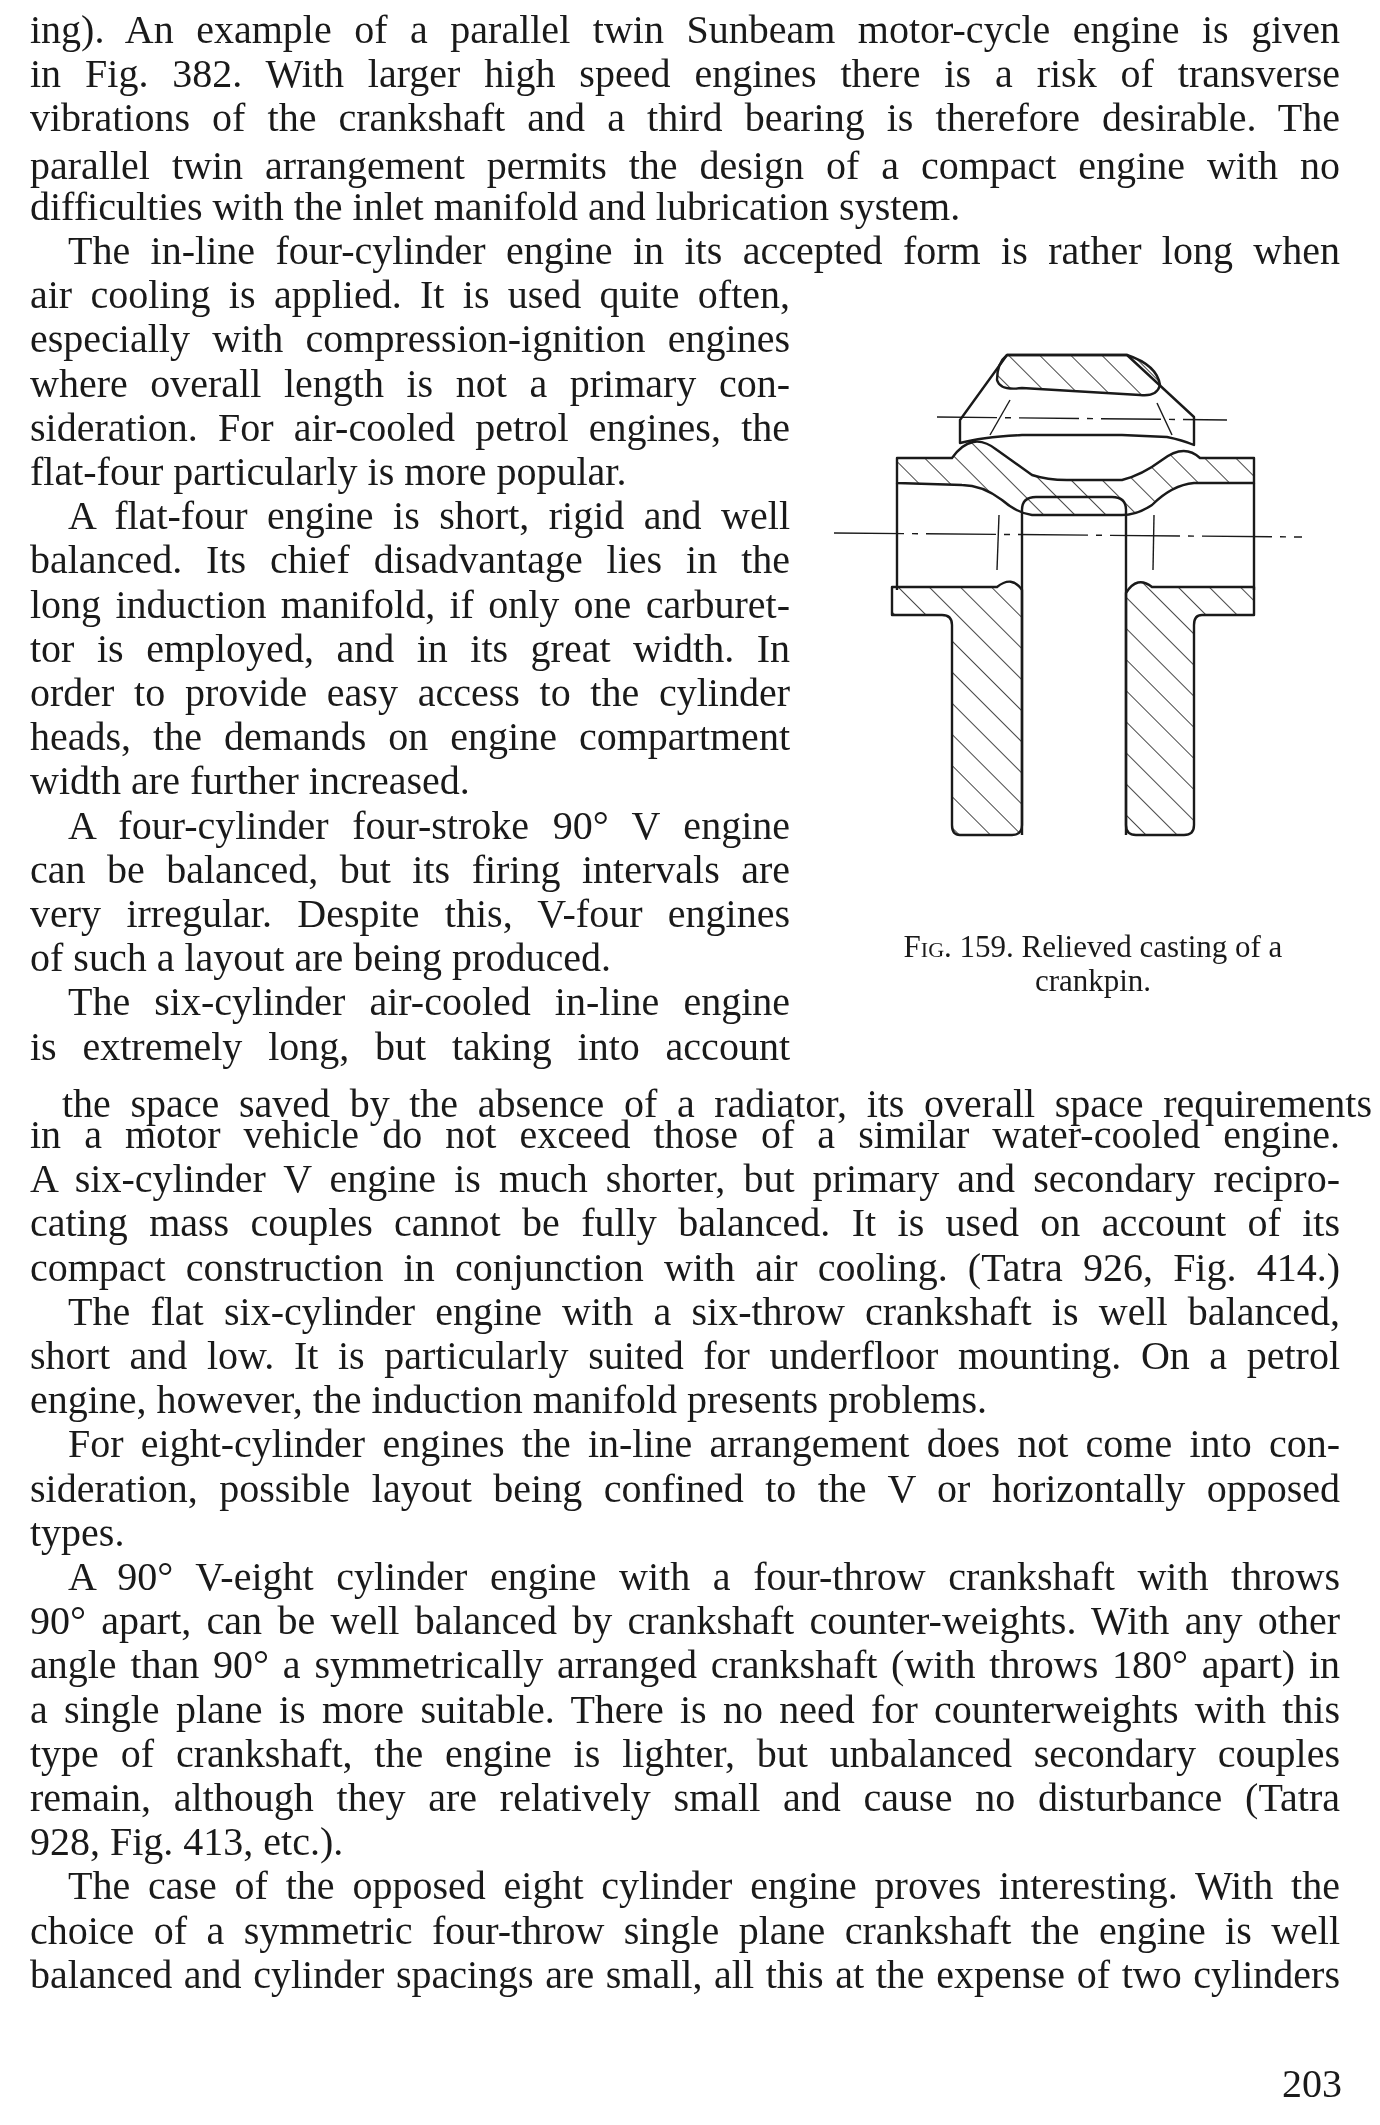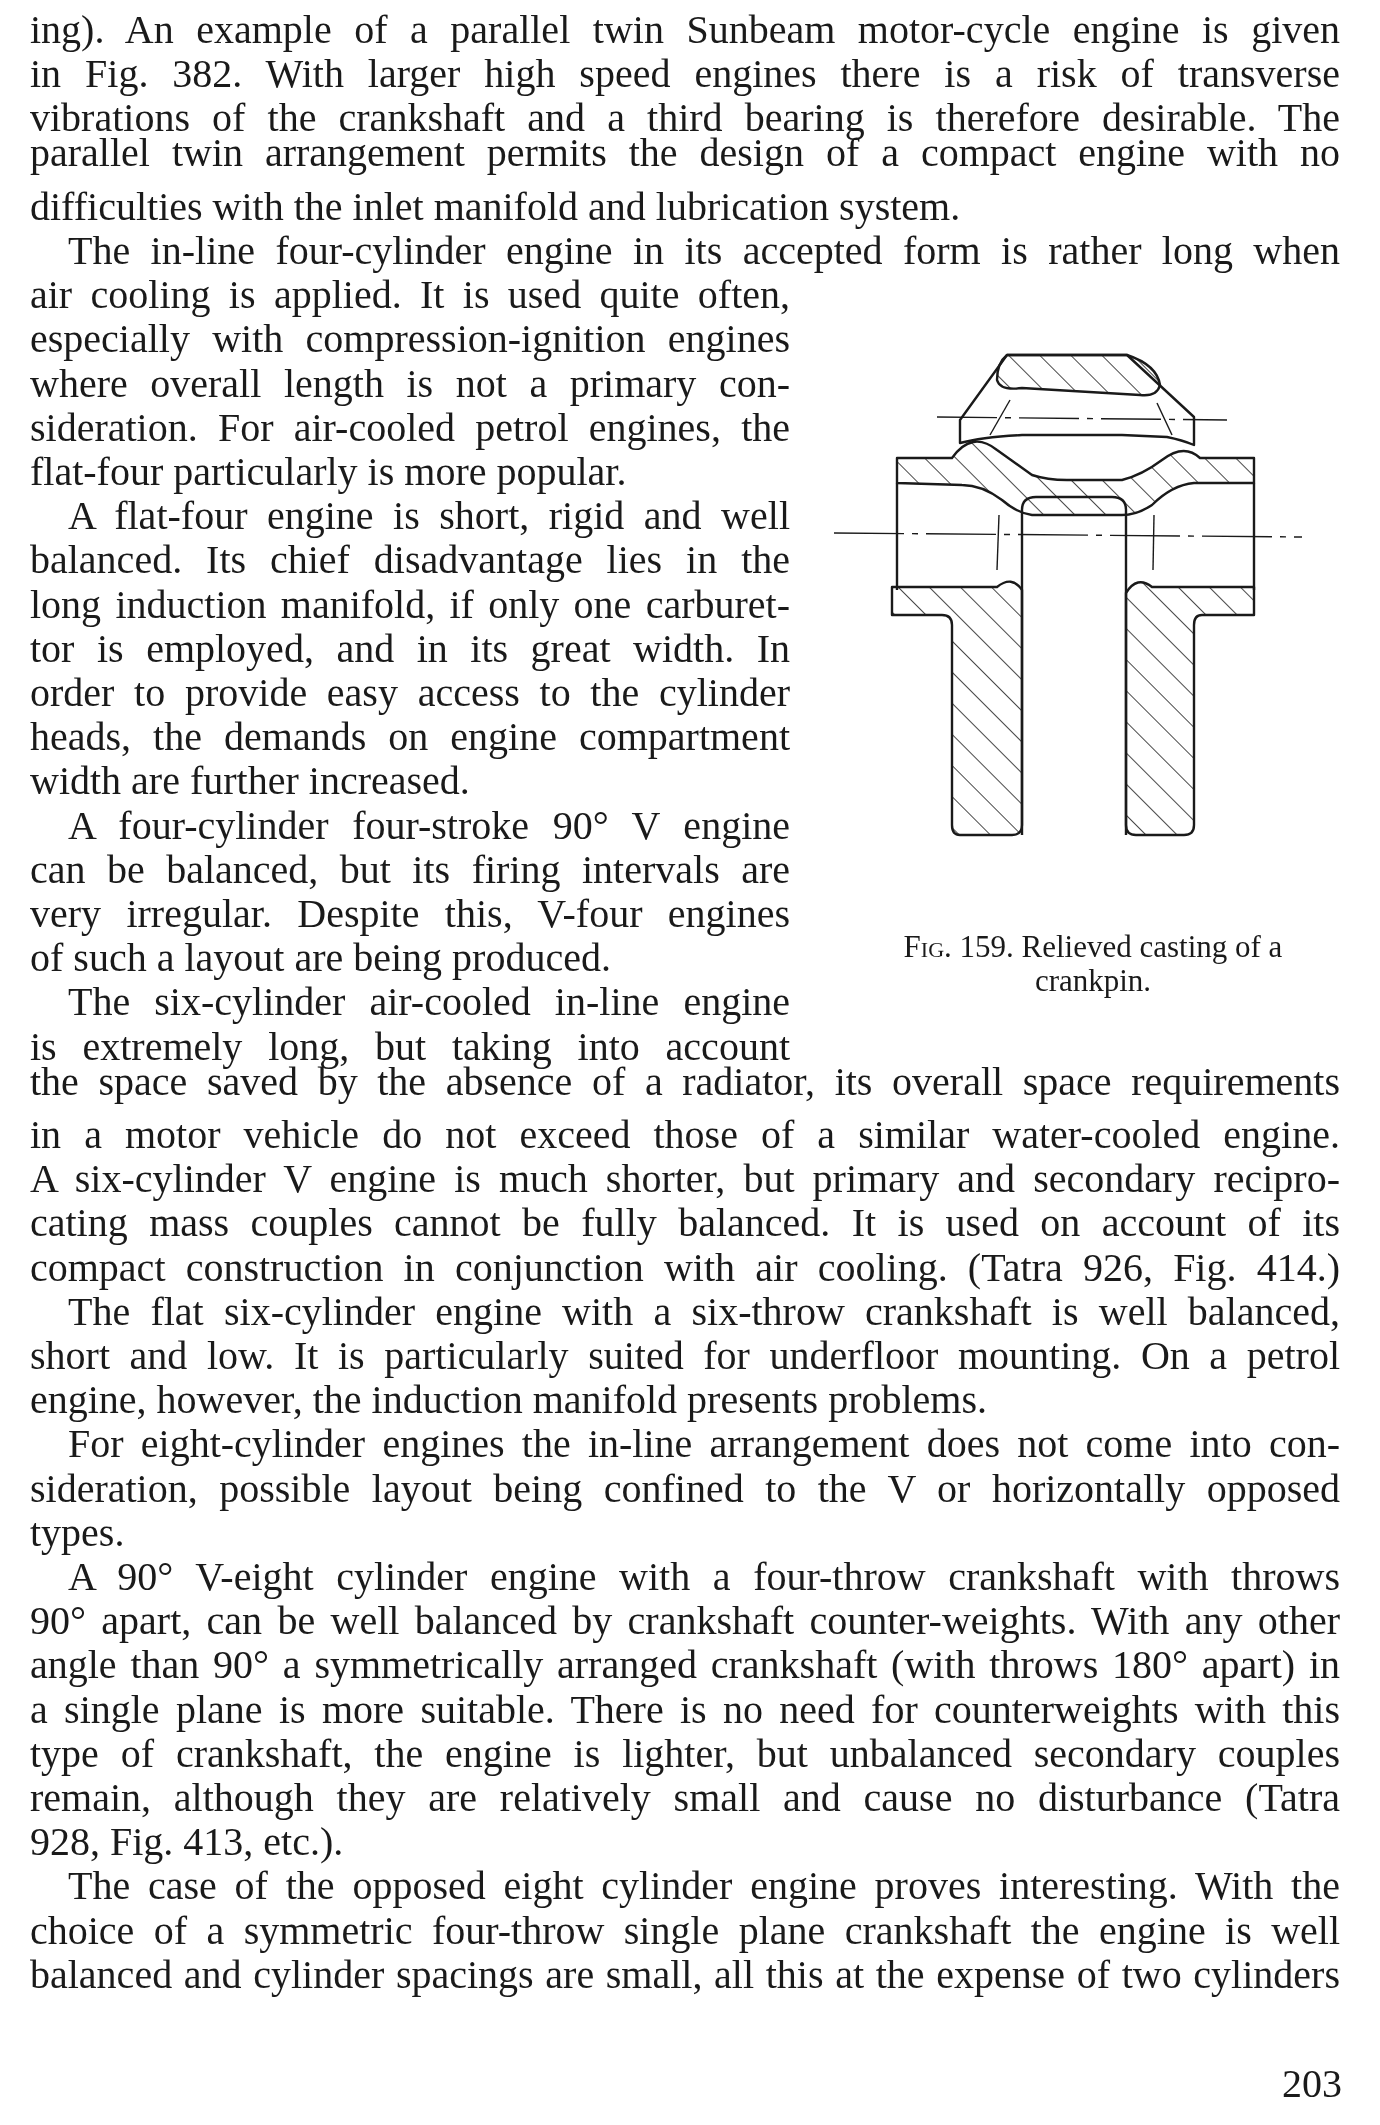--- a/index.html
+++ b/index.html
@@ -35,42 +35,42 @@
     font-size: 40px; line-height: 40px;
   }
 </style>
 </head>
 <body>
 
 <div id="text-block">
     <div class="line" style="top: 8px;">ing). An example of a parallel twin Sunbeam motor-cycle engine is given</div>
     <div class="line" style="top: 52.2px;">in Fig. 382. With larger high speed engines there is a risk of transverse</div>
     <div class="line" style="top: 96.4px;">vibrations of the crankshaft and a third bearing is therefore desirable. The</div>
-    <div class="line" style="top: 131px;">parallel twin arrangement permits the design of a compact engine with no</div>
+    <div class="line" style="top: 144px;">parallel twin arrangement permits the design of a compact engine with no</div>
     <div class="line last" style="top: 184.8px;">difficulties with the inlet manifold and lubrication system.</div>
     <div class="line indent" style="top: 229px;">The in-line four-cylinder engine in its accepted form is rather long when</div>
     <div class="line short" style="top: 273.2px;">air cooling is applied. It is used quite often,</div>
     <div class="line short" style="top: 317.4px;">especially with compression-ignition engines</div>
     <div class="line short" style="top: 361.6px;">where overall length is not a primary con-</div>
     <div class="line short" style="top: 405.8px;">sideration. For air-cooled petrol engines, the</div>
     <div class="line short last" style="top: 450px;">flat-four particularly is more popular.</div>
     <div class="line short indent" style="top: 494.2px;">A flat-four engine is short, rigid and well</div>
     <div class="line short" style="top: 538.4px;">balanced. Its chief disadvantage lies in the</div>
     <div class="line short" style="top: 582.6px;">long induction manifold, if only one carburet-</div>
     <div class="line short" style="top: 626.8px;">tor is employed, and in its great width. In</div>
     <div class="line short" style="top: 671px;">order to provide easy access to the cylinder</div>
     <div class="line short" style="top: 715.2px;">heads, the demands on engine compartment</div>
     <div class="line short last" style="top: 759.4px;">width are further increased.</div>
     <div class="line short indent" style="top: 803.6px;">A four-cylinder four-stroke 90° V engine</div>
     <div class="line short" style="top: 847.8px;">can be balanced, but its firing intervals are</div>
     <div class="line short" style="top: 892px;">very irregular. Despite this, V-four engines</div>
     <div class="line short last" style="top: 936.2px;">of such a layout are being produced.</div>
     <div class="line short indent" style="top: 980.4px;">The six-cylinder air-cooled in-line engine</div>
     <div class="line short" style="top: 1024.6px;">is extremely long, but taking into account</div>
-    <div class="line" style="top: 1060px;">the space saved by the absence of a radiator, its overall space requirements</div>
+    <div class="line" style="top: 1082px; margin-left: 32px;">the space saved by the absence of a radiator, its overall space requirements</div>
     <div class="line" style="top: 1113px;">in a motor vehicle do not exceed those of a similar water-cooled engine.</div>
     <div class="line" style="top: 1157.2px;">A six-cylinder V engine is much shorter, but primary and secondary recipro-</div>
     <div class="line" style="top: 1201.4px;">cating mass couples cannot be fully balanced. It is used on account of its</div>
     <div class="line" style="top: 1245.6px;">compact construction in conjunction with air cooling. (Tatra 926, Fig. 414.)</div>
     <div class="line indent" style="top: 1289.8px;">The flat six-cylinder engine with a six-throw crankshaft is well balanced,</div>
     <div class="line" style="top: 1334px;">short and low. It is particularly suited for underfloor mounting. On a petrol</div>
     <div class="line last" style="top: 1378.2px;">engine, however, the induction manifold presents problems.</div>
     <div class="line indent" style="top: 1422.4px;">For eight-cylinder engines the in-line arrangement does not come into con-</div>
     <div class="line" style="top: 1466.6px;">sideration, possible layout being confined to the V or horizontally opposed</div>
     <div class="line last" style="top: 1510.8px;">types.</div>

